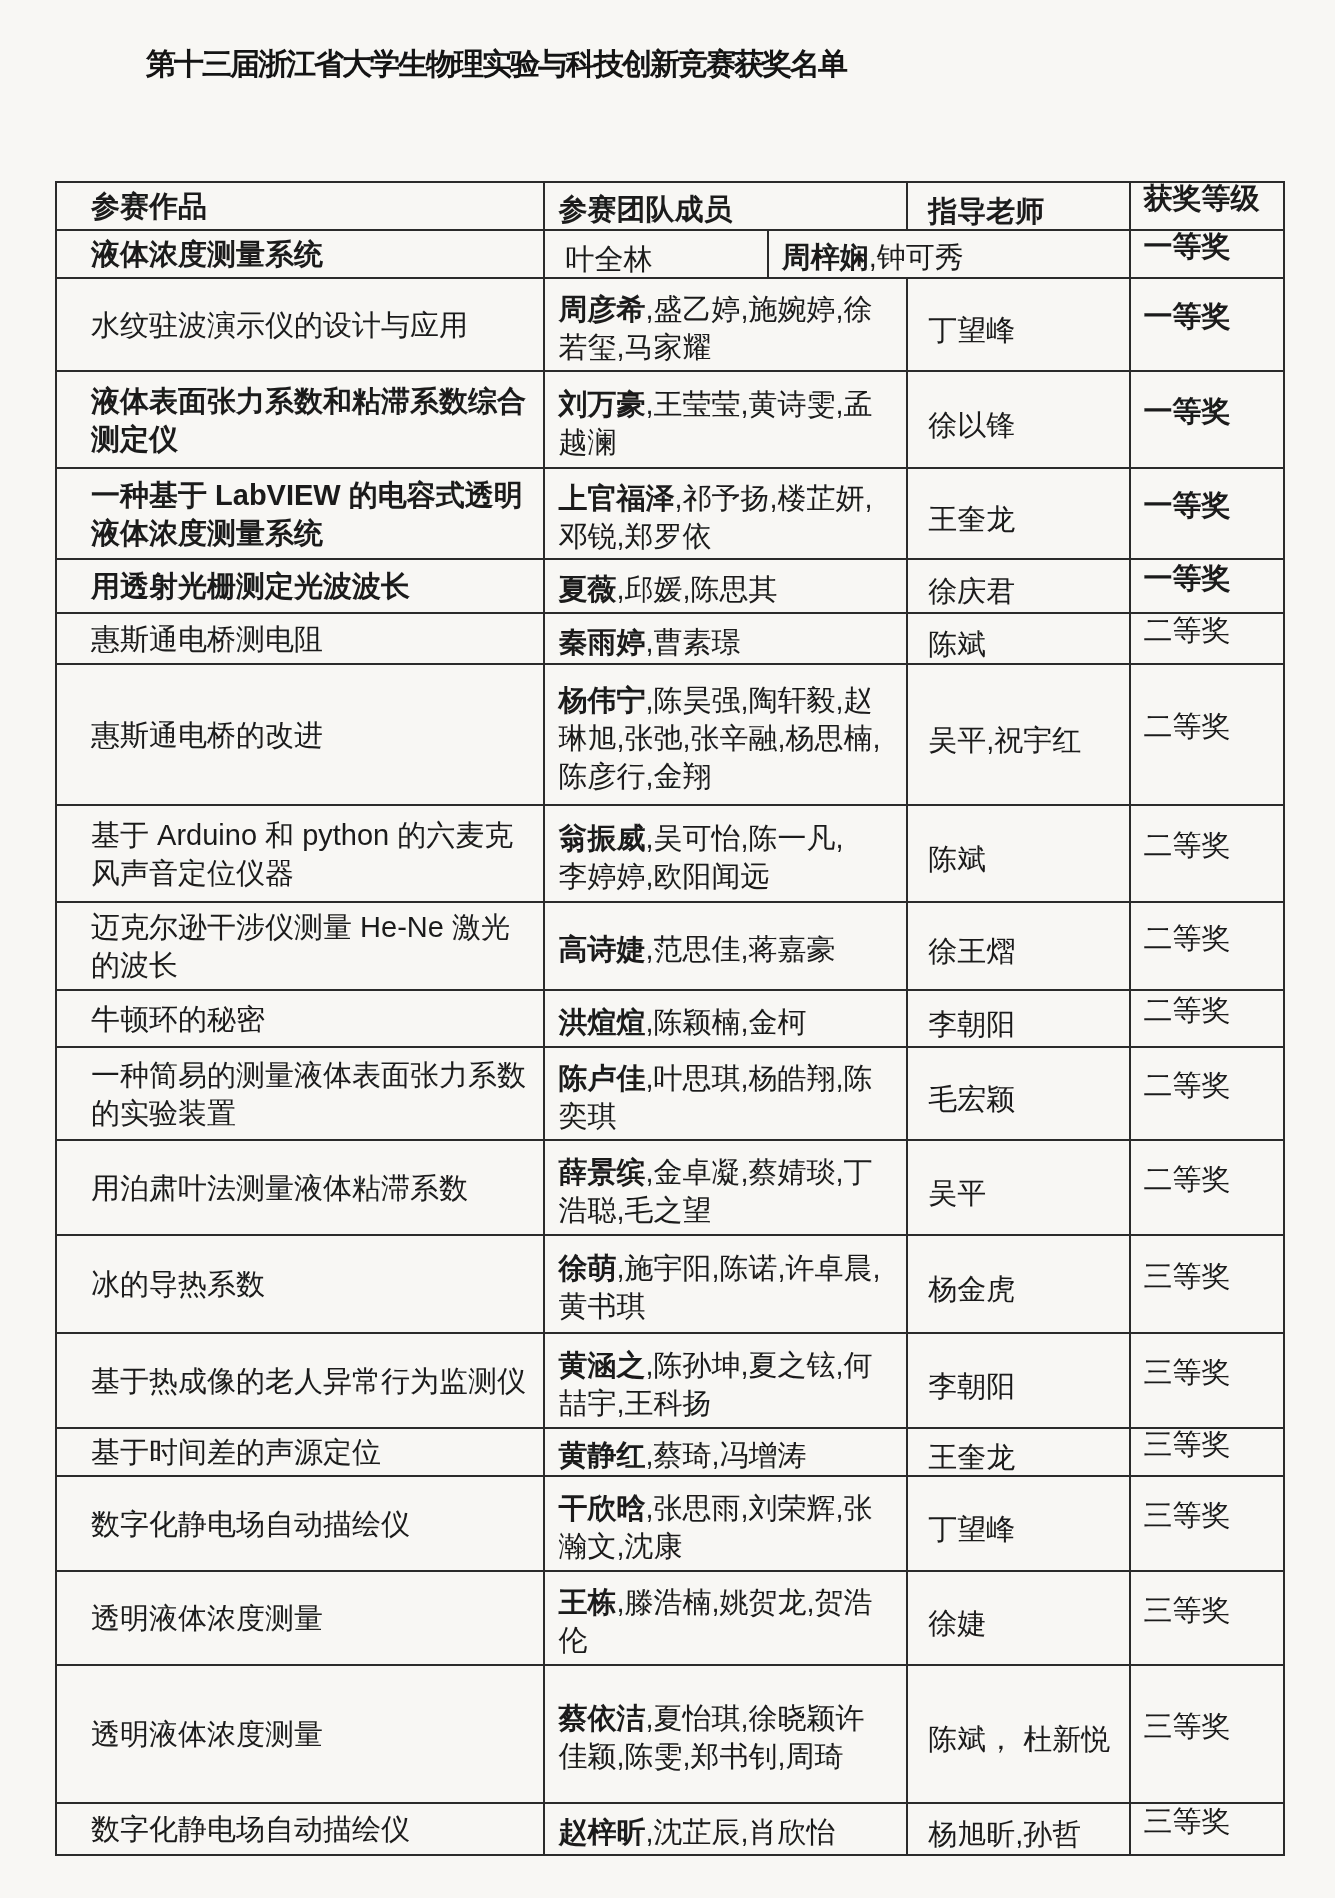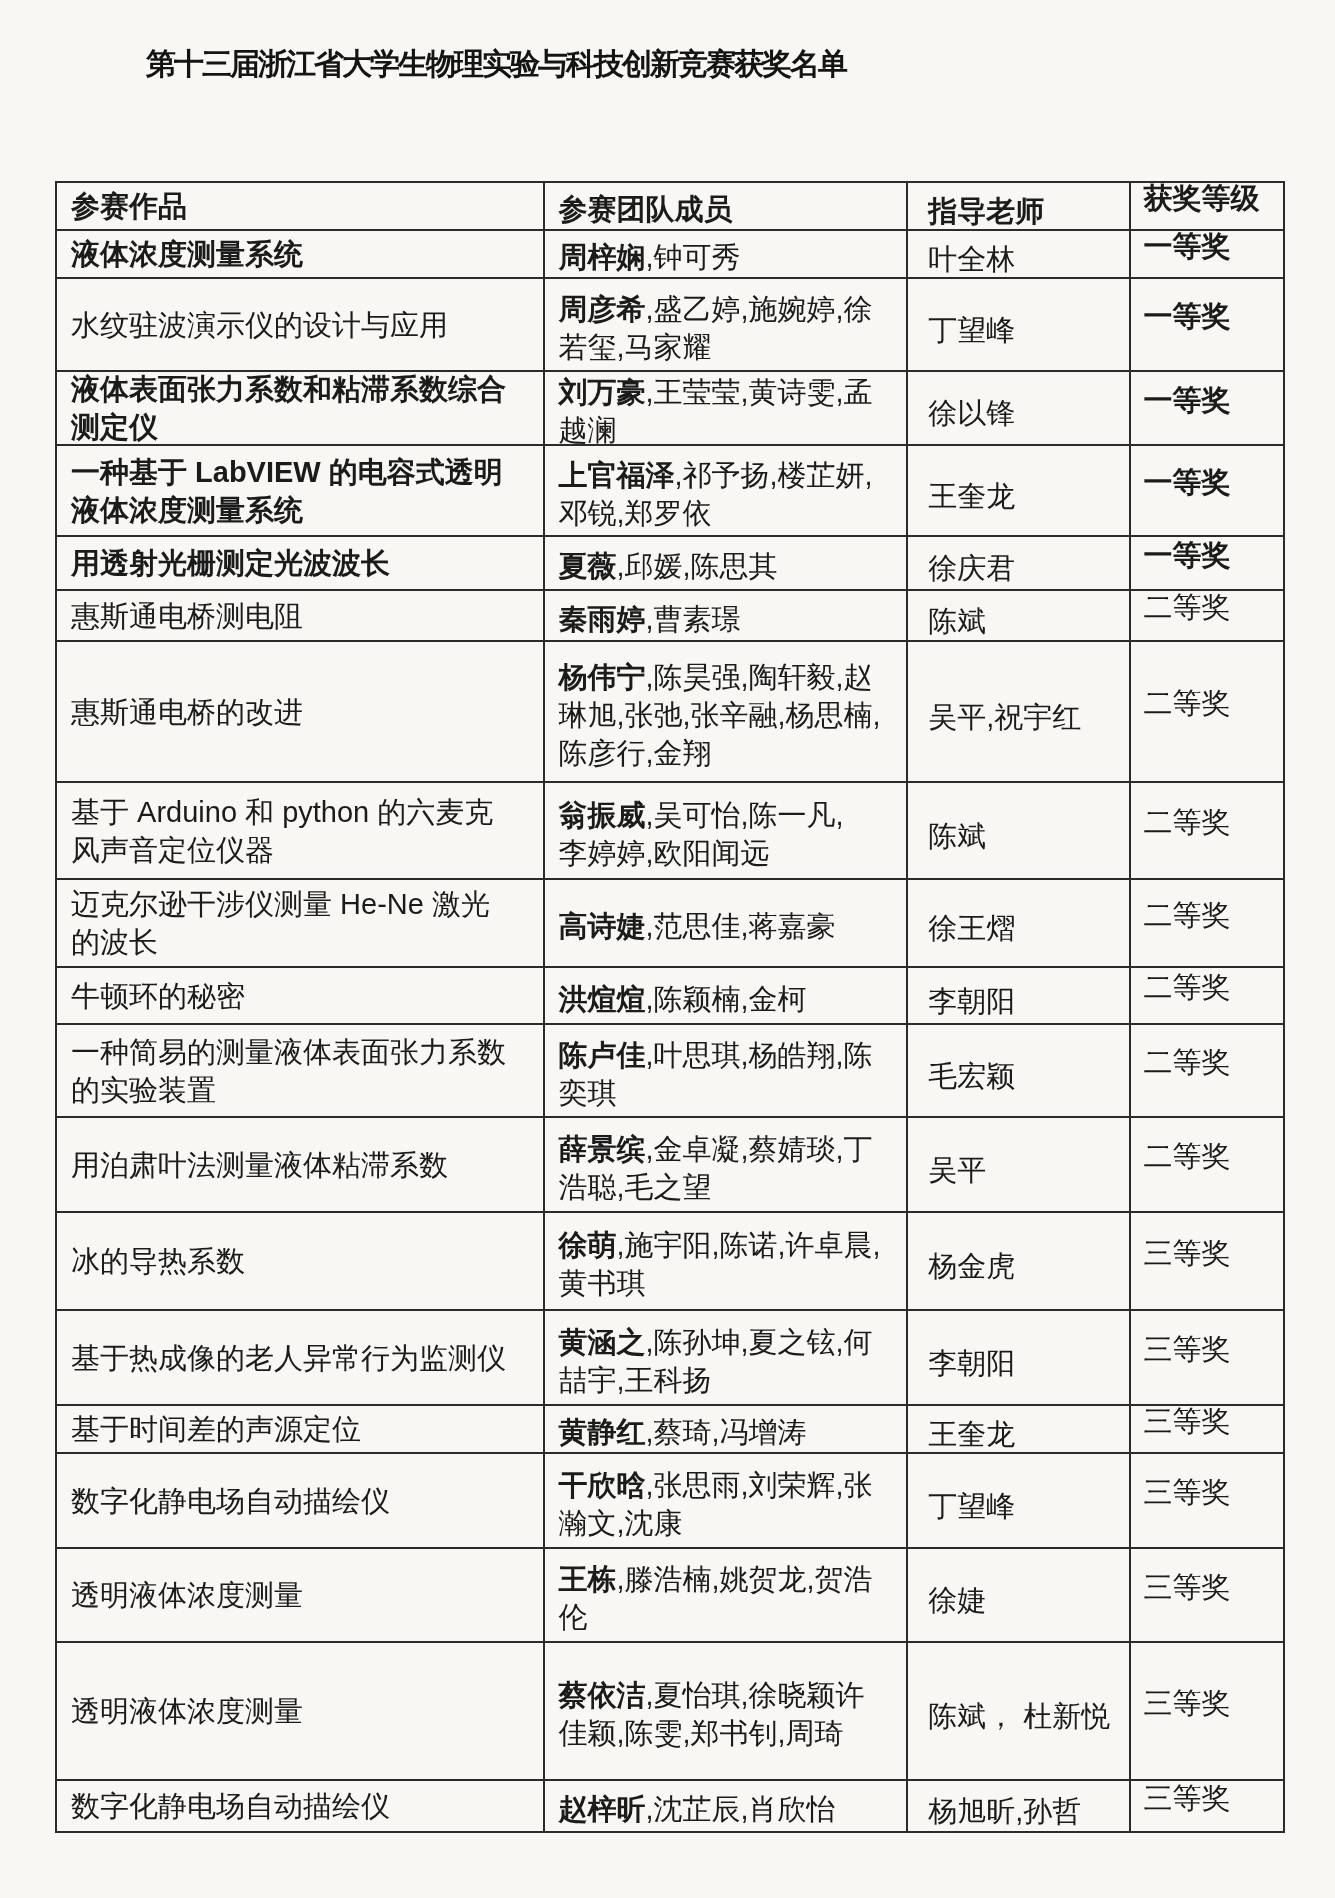--- a/index.html
+++ b/index.html
@@ -31,21 +31,21 @@
   .t-row{
     display:flex;
     box-sizing:border-box;
     border-bottom:2px solid #2b2b2b;
   }
   .t-row:last-child{border-bottom:none;}
   
   .t-row:nth-child(1){height:48px}
   .t-row:nth-child(2){height:48px}
   .t-row:nth-child(3){height:93px}
-  .t-row:nth-child(4){height:74px}
+  .t-row:nth-child(4){height:97px}
   .t-row:nth-child(5){height:91px}
   .t-row:nth-child(6){height:54px}
   .t-row:nth-child(7){height:51px}
   .t-row:nth-child(8){height:141px}
   .t-row:nth-child(9){height:97px}
   .t-row:nth-child(10){height:88px}
   .t-row:nth-child(11){height:57px}
   .t-row:nth-child(12){height:93px}
   .t-row:nth-child(13){height:95px}
   .t-row:nth-child(14){height:98px}
@@ -59,21 +59,21 @@
     box-sizing:border-box;
     border-right:2px solid #2b2b2b;
     display:flex;
     align-items:center;
     font-size:29px;
     line-height:38px;
     white-space:pre-line;
     overflow:hidden;
   }
   .cell:last-child{border-right:none;}
-  .c-project{width:490px;padding:6px 10px 6px 14px;}
+  .c-project{width:490px;padding:6px 10px 6px 34px;}
   .c-members{width:364px;padding:6px 8px 0 13px;}
   .c-teacher{width:224px;padding:16px 6px 6px 20px;}
   .c-award{width:152px;padding:6px 4px 23px 12px;}
   .bold{font-weight:700;}
   .hdr .cell{font-weight:700;}
   .members-rest{font-weight:400;}
 </style>
 </head>
 <body>
 
@@ -82,22 +82,22 @@
 <div class="award-table">
   <div class="t-row hdr">
     <div class="cell c-project">参赛作品</div>
     <div class="cell c-members">参赛团队成员</div>
     <div class="cell c-teacher">指导老师</div>
     <div class="cell c-award">获奖等级</div>
   </div>
 
   <div class="t-row">
     <div class="cell c-project"><span class="bold">液体浓度测量系统</span></div>
+    <div class="cell c-teacher"><span>叶全林</span></div>
     <div class="cell c-members"><span><span class="bold">周梓娴</span><span class="members-rest">,钟可秀</span></span></div>
-    <div class="cell c-teacher"><span>叶全林</span></div>
     <div class="cell c-award"><span class="bold">一等奖</span></div>
   </div>
 
   <div class="t-row">
     <div class="cell c-project"><span>水纹驻波演示仪的设计与应用</span></div>
     <div class="cell c-members"><span><span class="bold">周彦希</span><span class="members-rest">,盛乙婷,施婉婷,徐
 若玺,马家耀</span></span></div>
     <div class="cell c-teacher"><span>丁望峰</span></div>
     <div class="cell c-award"><span class="bold">一等奖</span></div>
   </div>

